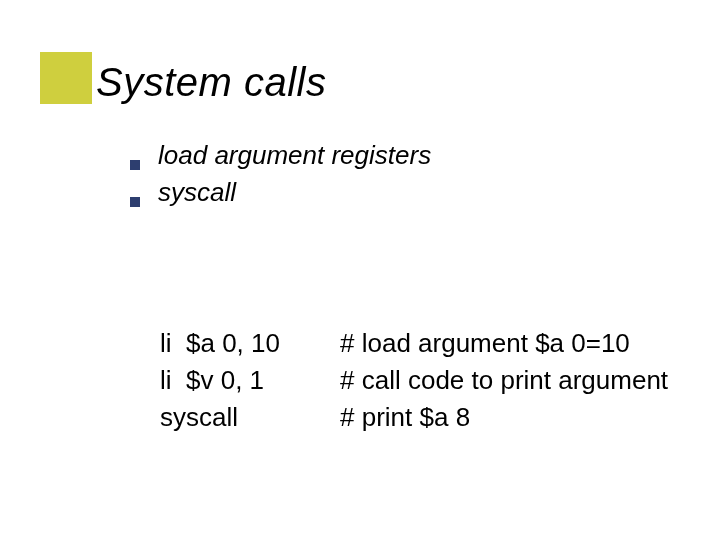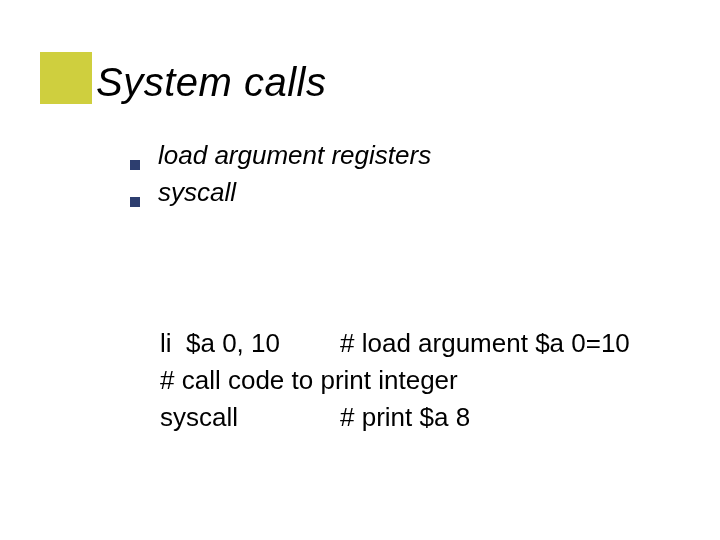--- a/index.html
+++ b/index.html
@@ -33,20 +33,21 @@
       <span class="bullet-text">syscall</span>
     </div>
   </div>
 
   <div class="code-block">
     <div class="code-row">
       <span class="code-col-inst">li  $a 0, 10</span>
       <span class="code-col-comment"># load argument $a 0=10</span>
     </div>
     <div class="code-row">
-      <span class="code-col-comment"># call code to print integer</span>
+      <span class="code-col-inst">li  $v 0, 1</span>
+      <span class="code-col-comment"># call code to print argument</span>
     </div>
     <div class="code-row">
       <span class="code-col-inst">syscall</span>
       <span class="code-col-comment"># print $a 8</span>
     </div>
   </div>
 </div>
 
 </body></html>

